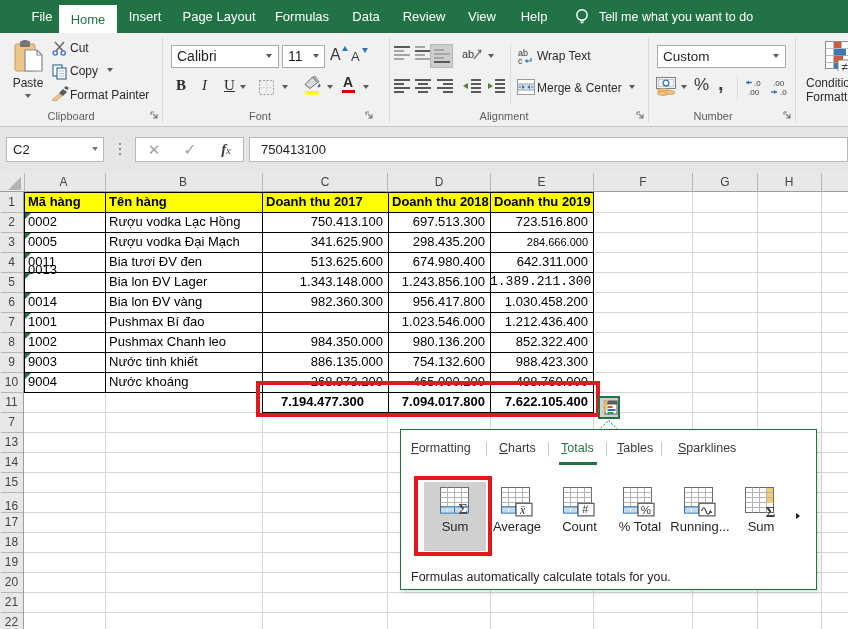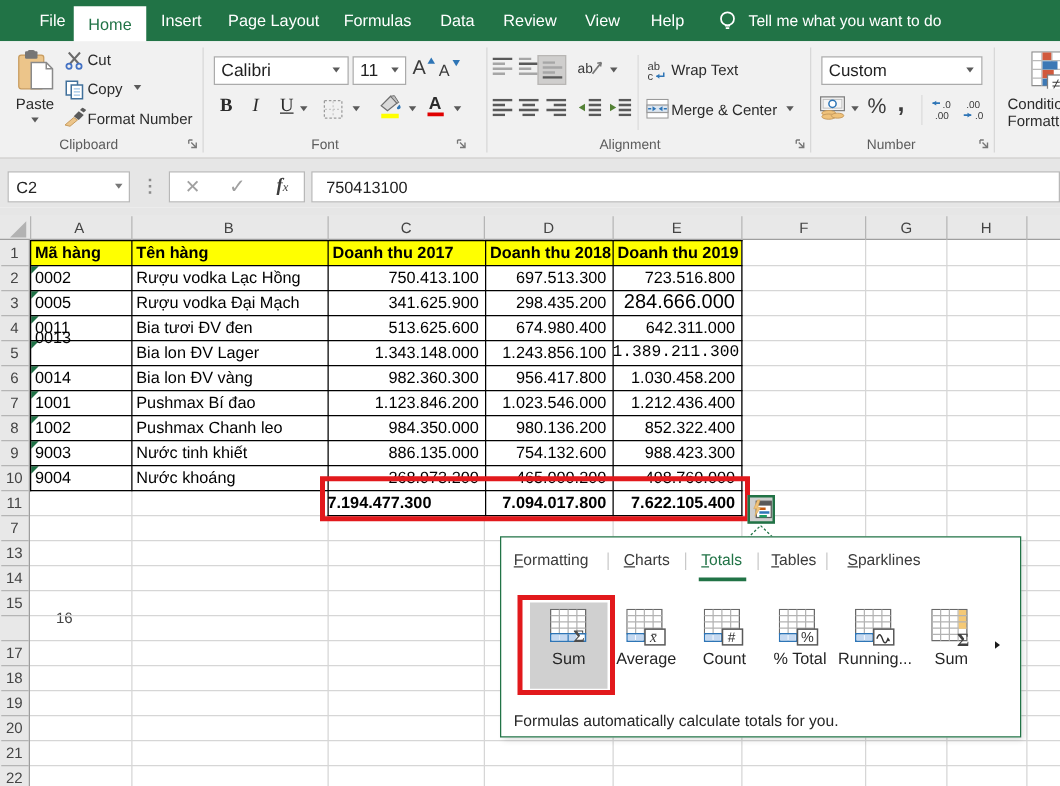--- a/index.html
+++ b/index.html
@@ -80,21 +80,21 @@
  <rect x="5" y="4" width="9" height="11" fill="#fff" stroke="#41719c" stroke-width="1.2"></rect>
  <path d="M7 7h5M7 9.5h5M7 12h5" stroke="#9dc3e6" stroke-width="1"></path>
 </svg>
 <span class="rlbl" style="left:70px;top:64px;">Copy</span>
 <div class="downarr" style="left:107px;top:68px;"></div>
 <svg class="abs" style="left:51px;top:86px;" width="18" height="16" viewBox="0 0 18 16">
  <path d="M1 14l7-6 3 2-6 5z" fill="#ecc58a" stroke="#c79b5e" stroke-width="0.8"></path>
  <path d="M8 7l4-4 4 3-4 4z" fill="#5a5a5a"></path>
  <path d="M13 2l2-2 3 2-2 2z" fill="#5a5a5a"></path>
 </svg>
-<span class="rlbl" style="left:70px;top:88px;">Format Number</span>
+<span class="rlbl" style="left:70px;top:88px;">Format Painter</span>
 <span class="glabel" style="left:71px;top:110px;">Clipboard</span>
 <svg class="abs" style="left:150px;top:111px;" width="11" height="11" viewBox="0 0 11 11">
  <path d="M1 1v3M1 1h3M3 3l4 4M7 3v4h-4" stroke="#777" stroke-width="1.1" fill="none"></path>
 </svg>
 
 <div class="selbox" style="left:171px;top:45px;width:108px;height:23px;"></div>
 <span class="abs" style="left:177px;top:45px;font-size:14px;line-height:23px;color:#1f1f1f;">Calibri</span>
 <div class="downarr" style="left:266px;top:54px;"></div>
 <div class="selbox" style="left:282px;top:45px;width:43px;height:23px;"></div>
 <span class="abs" style="left:288px;top:45px;font-size:14px;line-height:23px;color:#1f1f1f;">11</span>
@@ -294,21 +294,21 @@
 <span class="rowhdr" style="top:120px;">6</span>
 <span class="rowhdr" style="top:140px;">7</span>
 <span class="rowhdr" style="top:160px;">8</span>
 <span class="rowhdr" style="top:180px;">9</span>
 <span class="rowhdr" style="top:200px;">10</span>
 <span class="rowhdr" style="top:220px;">11</span>
 <span class="rowhdr" style="top:240px;">7</span>
 <span class="rowhdr" style="top:260px;">13</span>
 <span class="rowhdr" style="top:280px;">14</span>
 <span class="rowhdr" style="top:300px;">15</span>
-<span class="rowhdr" style="top:312px;padding-left:40px;">16</span>
+<span class="rowhdr" style="top:324px;">16</span>
 <span class="rowhdr" style="top:340px;">17</span>
 <span class="rowhdr" style="top:360px;">18</span>
 <span class="rowhdr" style="top:380px;">19</span>
 <span class="rowhdr" style="top:400px;">20</span>
 <span class="rowhdr" style="top:420px;">21</span>
 <span class="rowhdr" style="top:440px;">22</span>
 <div class="abs" style="left:1px;top:40px;width:22px;height:1px;background:#b5b5b5;"></div>
 <div class="abs" style="left:1px;top:60px;width:22px;height:1px;background:#b5b5b5;"></div>
 <div class="abs" style="left:1px;top:80px;width:22px;height:1px;background:#b5b5b5;"></div>
 <div class="abs" style="left:1px;top:100px;width:22px;height:1px;background:#b5b5b5;"></div>
@@ -372,21 +372,21 @@
 <span class="abs" style="left:28px;top:40px;height:20px;line-height:20px;font-size:13px;color:#000;">0002</span>
 <span class="abs" style="left:109px;top:40px;height:20px;line-height:20px;font-size:13px;color:#000;white-space:nowrap;">Rượu vodka Lạc Hồng</span>
 <span class="abs" style="left:262px;top:40px;width:121px;text-align:right;height:20px;line-height:20px;font-size:13px;color:#000;">750.413.100</span>
 <span class="abs" style="left:388px;top:40px;width:97px;text-align:right;height:20px;line-height:20px;font-size:13px;color:#000;">697.513.300</span>
 <span class="abs" style="left:490px;top:40px;width:98px;text-align:right;height:20px;line-height:20px;font-size:13px;color:#000;">723.516.800</span>
 <div class="abs" style="left:25px;top:61px;width:0;height:0;border-top:6.5px solid #1e7145;border-right:6.5px solid transparent;"></div>
 <span class="abs" style="left:28px;top:60px;height:20px;line-height:20px;font-size:13px;color:#000;">0005</span>
 <span class="abs" style="left:109px;top:60px;height:20px;line-height:20px;font-size:13px;color:#000;white-space:nowrap;">Rượu vodka Đại Mạch</span>
 <span class="abs" style="left:262px;top:60px;width:121px;text-align:right;height:20px;line-height:20px;font-size:13px;color:#000;">341.625.900</span>
 <span class="abs" style="left:388px;top:60px;width:97px;text-align:right;height:20px;line-height:20px;font-size:13px;color:#000;">298.435.200</span>
-<span class="abs" style="left:490px;top:60px;width:98px;text-align:right;height:20px;line-height:20px;font-size:16px;color:#000;">284.666.000</span>
+<span class="abs" style="left:490px;top:60px;width:98px;text-align:right;height:20px;line-height:20px;font-size:11px;color:#000;">284.666.000</span>
 <div class="abs" style="left:25px;top:81px;width:0;height:0;border-top:6.5px solid #1e7145;border-right:6.5px solid transparent;"></div>
 <span class="abs" style="left:28px;top:80px;height:20px;line-height:20px;font-size:13px;color:#000;">0011</span>
 <span class="abs" style="left:109px;top:80px;height:20px;line-height:20px;font-size:13px;color:#000;white-space:nowrap;">Bia tươi ĐV đen</span>
 <span class="abs" style="left:262px;top:80px;width:121px;text-align:right;height:20px;line-height:20px;font-size:13px;color:#000;">513.625.600</span>
 <span class="abs" style="left:388px;top:80px;width:97px;text-align:right;height:20px;line-height:20px;font-size:13px;color:#000;">674.980.400</span>
 <span class="abs" style="left:490px;top:80px;width:98px;text-align:right;height:20px;line-height:20px;font-size:13px;color:#000;">642.311.000</span>
 <div class="abs" style="left:25px;top:101px;width:0;height:0;border-top:6.5px solid #1e7145;border-right:6.5px solid transparent;"></div>
 <span class="abs" style="left:28px;top:88px;height:20px;line-height:20px;font-size:13px;color:#000;">0013</span>
 <span class="abs" style="left:109px;top:100px;height:20px;line-height:20px;font-size:13px;color:#000;white-space:nowrap;">Bia lon ĐV Lager</span>
 <span class="abs" style="left:262px;top:100px;width:121px;text-align:right;height:20px;line-height:20px;font-size:13px;color:#000;">1.343.148.000</span>
@@ -394,42 +394,41 @@
 <span class="abs" style="left:490px;top:100px;width:98px;text-align:right;height:20px;line-height:20px;font-size:13px;color:#000;font-family:Liberation Mono, monospace;">1.389.211.300</span>
 <div class="abs" style="left:25px;top:121px;width:0;height:0;border-top:6.5px solid #1e7145;border-right:6.5px solid transparent;"></div>
 <span class="abs" style="left:28px;top:120px;height:20px;line-height:20px;font-size:13px;color:#000;">0014</span>
 <span class="abs" style="left:109px;top:120px;height:20px;line-height:20px;font-size:13px;color:#000;white-space:nowrap;">Bia lon ĐV vàng</span>
 <span class="abs" style="left:262px;top:120px;width:121px;text-align:right;height:20px;line-height:20px;font-size:13px;color:#000;">982.360.300</span>
 <span class="abs" style="left:388px;top:120px;width:97px;text-align:right;height:20px;line-height:20px;font-size:13px;color:#000;">956.417.800</span>
 <span class="abs" style="left:490px;top:120px;width:98px;text-align:right;height:20px;line-height:20px;font-size:13px;color:#000;">1.030.458.200</span>
 <div class="abs" style="left:25px;top:141px;width:0;height:0;border-top:6.5px solid #1e7145;border-right:6.5px solid transparent;"></div>
 <span class="abs" style="left:28px;top:140px;height:20px;line-height:20px;font-size:13px;color:#000;">1001</span>
 <span class="abs" style="left:109px;top:140px;height:20px;line-height:20px;font-size:13px;color:#000;white-space:nowrap;">Pushmax Bí đao</span>
-<span class="abs" style="left:262px;top:140px;width:121px;text-align:right;height:20px;line-height:20px;font-size:13px;color:#000;">1.123.846.200</span>
 <span class="abs" style="left:388px;top:140px;width:97px;text-align:right;height:20px;line-height:20px;font-size:13px;color:#000;">1.023.546.000</span>
 <span class="abs" style="left:490px;top:140px;width:98px;text-align:right;height:20px;line-height:20px;font-size:13px;color:#000;">1.212.436.400</span>
 <div class="abs" style="left:25px;top:161px;width:0;height:0;border-top:6.5px solid #1e7145;border-right:6.5px solid transparent;"></div>
 <span class="abs" style="left:28px;top:160px;height:20px;line-height:20px;font-size:13px;color:#000;">1002</span>
 <span class="abs" style="left:109px;top:160px;height:20px;line-height:20px;font-size:13px;color:#000;white-space:nowrap;">Pushmax Chanh leo</span>
 <span class="abs" style="left:262px;top:160px;width:121px;text-align:right;height:20px;line-height:20px;font-size:13px;color:#000;">984.350.000</span>
 <span class="abs" style="left:388px;top:160px;width:97px;text-align:right;height:20px;line-height:20px;font-size:13px;color:#000;">980.136.200</span>
 <span class="abs" style="left:490px;top:160px;width:98px;text-align:right;height:20px;line-height:20px;font-size:13px;color:#000;">852.322.400</span>
 <div class="abs" style="left:25px;top:181px;width:0;height:0;border-top:6.5px solid #1e7145;border-right:6.5px solid transparent;"></div>
 <span class="abs" style="left:28px;top:180px;height:20px;line-height:20px;font-size:13px;color:#000;">9003</span>
 <span class="abs" style="left:109px;top:180px;height:20px;line-height:20px;font-size:13px;color:#000;white-space:nowrap;">Nước tinh khiết</span>
 <span class="abs" style="left:262px;top:180px;width:121px;text-align:right;height:20px;line-height:20px;font-size:13px;color:#000;">886.135.000</span>
 <span class="abs" style="left:388px;top:180px;width:97px;text-align:right;height:20px;line-height:20px;font-size:13px;color:#000;">754.132.600</span>
 <span class="abs" style="left:490px;top:180px;width:98px;text-align:right;height:20px;line-height:20px;font-size:13px;color:#000;">988.423.300</span>
 <div class="abs" style="left:25px;top:201px;width:0;height:0;border-top:6.5px solid #1e7145;border-right:6.5px solid transparent;"></div>
 <span class="abs" style="left:28px;top:200px;height:20px;line-height:20px;font-size:13px;color:#000;">9004</span>
 <span class="abs" style="left:109px;top:200px;height:20px;line-height:20px;font-size:13px;color:#000;white-space:nowrap;">Nước khoáng</span>
 <span class="abs" style="left:262px;top:200px;width:121px;text-align:right;height:20px;line-height:20px;font-size:13px;color:#000;">268.973.200</span>
 <span class="abs" style="left:388px;top:200px;width:97px;text-align:right;height:20px;line-height:20px;font-size:13px;color:#000;">465.000.200</span>
 <span class="abs" style="left:490px;top:200px;width:98px;text-align:right;height:20px;line-height:20px;font-size:13px;color:#000;">498.760.000</span>
-<span class="abs" style="left:262px;top:220px;width:121px;text-align:left;height:20px;line-height:20px;font-size:13px;font-weight:bold;color:#000;">7.194.477.300</span>
+<span class="abs" style="left:262px;top:220px;width:121px;text-align:center;height:20px;line-height:20px;font-size:13px;font-weight:bold;color:#000;">7.194.477.300</span>
 <span class="abs" style="left:388px;top:220px;width:97px;text-align:right;height:20px;line-height:20px;font-size:13px;font-weight:bold;color:#000;">7.094.017.800</span>
 <span class="abs" style="left:490px;top:220px;width:98px;text-align:right;height:20px;line-height:20px;font-size:13px;font-weight:bold;color:#000;">7.622.105.400</span>
 <div class="abs" style="left:24px;top:20px;width:1px;height:201px;background:#000;"></div>
 <div class="abs" style="left:105px;top:20px;width:1px;height:201px;background:#000;"></div>
 <div class="abs" style="left:262px;top:20px;width:1px;height:221px;background:#000;"></div>
 <div class="abs" style="left:388px;top:20px;width:1px;height:221px;background:#000;"></div>
 <div class="abs" style="left:490px;top:20px;width:1px;height:221px;background:#000;"></div>
 <div class="abs" style="left:593px;top:20px;width:1px;height:221px;background:#000;"></div>
 <div class="abs" style="left:24px;top:20px;width:570px;height:1px;background:#000;"></div>
 <div class="abs" style="left:24px;top:40px;width:570px;height:1px;background:#000;"></div>

